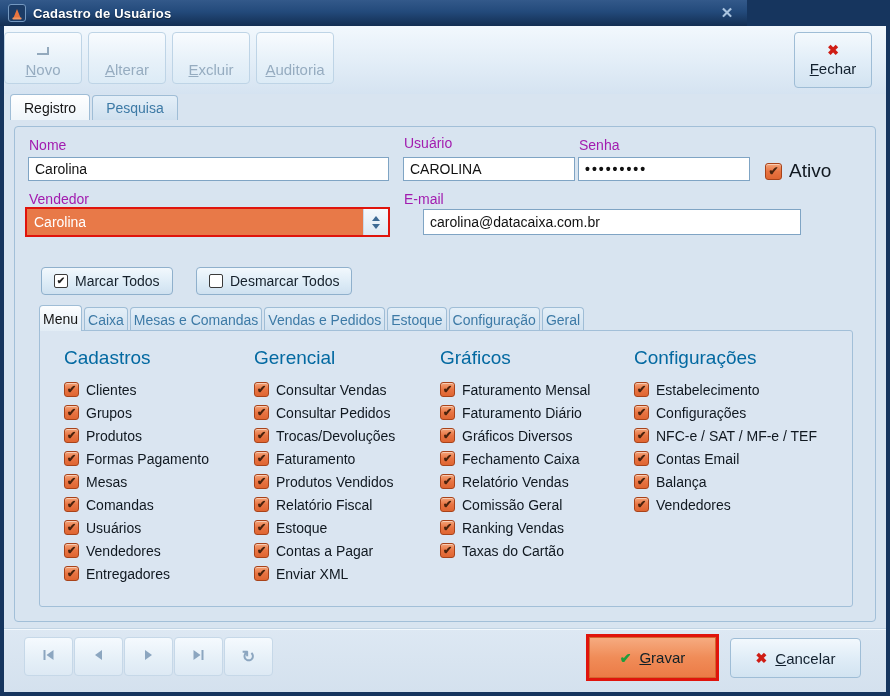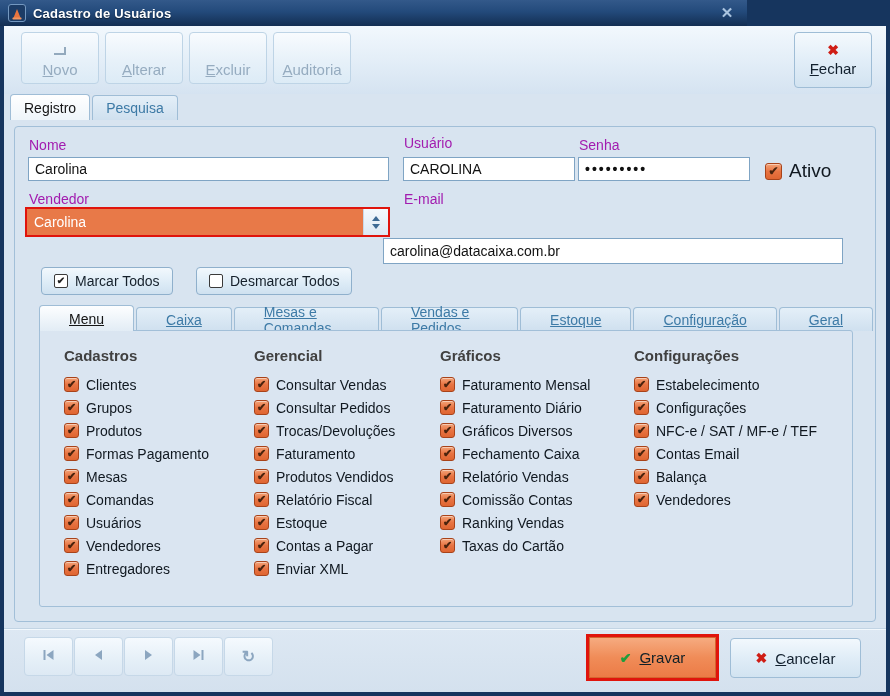--- a/index.html
+++ b/index.html
@@ -16,21 +16,21 @@
   .title-text { color: #ffffff; font-size: 13px; font-weight: bold; letter-spacing: .2px;
     text-shadow: 0 1px 1px rgba(0,0,0,.5); }
   .title-close { margin-left: auto; color: #aac4e0; font-size: 15px; font-weight: bold;
     width: 24px; text-align: center; cursor: default; }
 
   .win-body { position: absolute; left: 4px; top: 26px; width: 882px; height: 666px; background: #d8e4f0; }
 
   
   .toolbar { position: absolute; left: 0; top: 0; width: 882px; height: 68px;
     background: linear-gradient(180deg, #f2f8fd 0%, #e2edf7 55%, #d5e3f1 100%); }
-  .tb-row { position: absolute; left: 17px; top: 6px; display: flex; gap: 6px; }
+  .tb-row { position: absolute; left: 0; top: 6px; display: flex; gap: 6px; }
   .tb-btn { width: 78px; height: 52px; border: 1px solid #bed4e6; border-radius: 4px;
     background: linear-gradient(180deg, #f8fbfe 0%, #e7f1f9 55%, #dcebf6 100%);
     display: flex; flex-direction: column; align-items: center; justify-content: flex-end;
     padding-bottom: 5px; font-size: 15px; color: #96acc0; }
   .tb-btn .tb-ico { height: 20px; display: flex; align-items: center; justify-content: center; }
   .corner-glyph { display: block; width: 12px; height: 8px;
     border-right: 2px solid #93a9bd; border-bottom: 2px solid #93a9bd; }
   .fechar-btn { position: absolute; right: 14px; top: 6px; width: 78px; height: 56px;
     border: 1px solid #9fbdd6; border-radius: 4px;
     background: linear-gradient(180deg, #f4f9fd 0%, #e2eef8 50%, #d2e3f1 100%);
@@ -83,33 +83,33 @@
   .bulk-btn { position: absolute; height: 28px; border: 1px solid #8fb0cc; border-radius: 4px;
     background: linear-gradient(180deg, #f2f8fd 0%, #dcebf6 60%, #cfe1f0 100%);
     display: flex; align-items: center; justify-content: center; gap: 7px; font-size: 14px;
     color: #15202b; cursor: pointer; padding: 0 12px; }
   .cb-glyph { width: 14px; height: 14px; background: #ffffff; border: 1px solid #3a3a3a; border-radius: 2px;
     display: flex; align-items: center; justify-content: center; font-size: 10px; line-height: 12px;
     color: #222; font-weight: bold; }
 
   
   .inner-tabs { position: absolute; left: 24px; top: 178px; display: flex; align-items: flex-end; }
-  .itab { height: 24px; padding: 0 29px; display: flex; align-items: center; font-size: 14px;
+  .itab { height: 24px; padding: 0 3px; display: flex; align-items: center; font-size: 14px;
     border: 1px solid #9fbdd6; border-bottom: none; border-radius: 4px 4px 0 0; margin-right: 2px;
-    background: linear-gradient(180deg, #e4eff8 0%, #cfe0ef 100%); color: #3d7aa6; cursor: pointer; text-decoration: underline; }
+    background: linear-gradient(180deg, #e4eff8 0%, #cfe0ef 100%); color: #3d7aa6; cursor: pointer; }
   .itab.active { height: 26px; background: linear-gradient(180deg, #fdfeff 0%, #e2ecf5 100%);
     color: #141414; position: relative; z-index: 2; }
   .perm-panel { position: absolute; left: 24px; top: 203px; width: 814px; height: 277px;
     border: 1px solid #a2bfd8; border-radius: 0 3px 3px 3px; background: #dae5f1; }
   .perm-col { position: absolute; top: 16px; }
   .perm-col:nth-child(1) { left: 24px; }
   .perm-col:nth-child(2) { left: 214px; }
   .perm-col:nth-child(3) { left: 400px; }
   .perm-col:nth-child(4) { left: 594px; }
-  .perm-header { font-size: 15px; font-weight: bold; color: #404040; margin-bottom: 9px; }
+  .perm-header { font-size: 19px; font-weight: normal; color: #0369a1; margin-bottom: 9px; }
   .perm-item { display: flex; align-items: center; gap: 7px; height: 23px; font-size: 14px; color: #101820; }
 
   
   .footer { position: absolute; left: 0; top: 602px; width: 882px; height: 64px;
     border-top: 1px solid #c2d4e4; box-shadow: inset 0 1px 0 #f2f8fd;
     background: linear-gradient(180deg, #dde8f3 0%, #d4e1ee 100%); }
   .nav-row { position: absolute; left: 20px; top: 8px; display: flex; gap: 1px; }
   .nav-btn { width: 49px; height: 39px; border: 1px solid #c6d8e8; border-radius: 4px;
     background: linear-gradient(180deg, #f5fafe 0%, #e6f0f8 55%, #dde9f4 100%);
     display: flex; align-items: center; justify-content: center; color: #8ca6c0;
@@ -200,21 +200,21 @@
           <div class="combo-face">
             <span>Carolina</span>
           </div>
           <div class="combo-spinner">
             <span class="spin-up"></span>
             <span class="spin-down"></span>
           </div>
         </div>
 
         <span class="field-label" style="left:389px; top:64px;">E-mail</span>
-        <input class="text-input" style="left: 368px; top: 82px; width: 460px; height: 26px; margin-top: 29px;" value="carolina@datacaixa.com.br">
+        <input class="text-input" style="left: 408px; top: 82px; width: 378px; height: 26px;" value="carolina@datacaixa.com.br">
 
         <button class="bulk-btn" style="left:26px; top:140px;">
           <span class="cb-glyph">✔</span>
           <span>Marcar Todos</span>
         </button>
         <button class="bulk-btn" style="left:181px; top:140px;">
           <span class="cb-glyph"></span>
           <span>Desmarcar Todos</span>
         </button>
 
@@ -323,21 +323,21 @@
               <div class="perm-item">
                 <span class="check-orange">✔</span>
                 <span>Fechamento Caixa</span>
               </div>
               <div class="perm-item">
                 <span class="check-orange">✔</span>
                 <span>Relatório Vendas</span>
               </div>
               <div class="perm-item">
                 <span class="check-orange">✔</span>
-                <span>Comissão Contas</span>
+                <span>Comissão Geral</span>
               </div>
               <div class="perm-item">
                 <span class="check-orange">✔</span>
                 <span>Ranking Vendas</span>
               </div>
               <div class="perm-item">
                 <span class="check-orange">✔</span>
                 <span>Taxas do Cartão</span>
               </div>
             </div>

